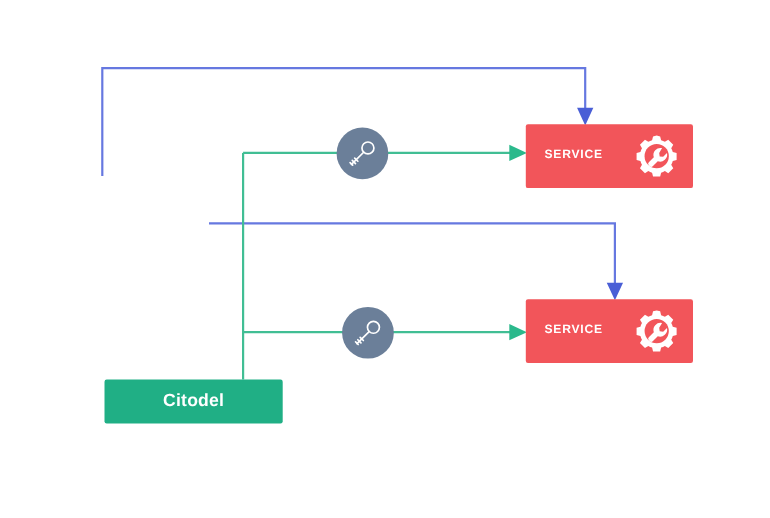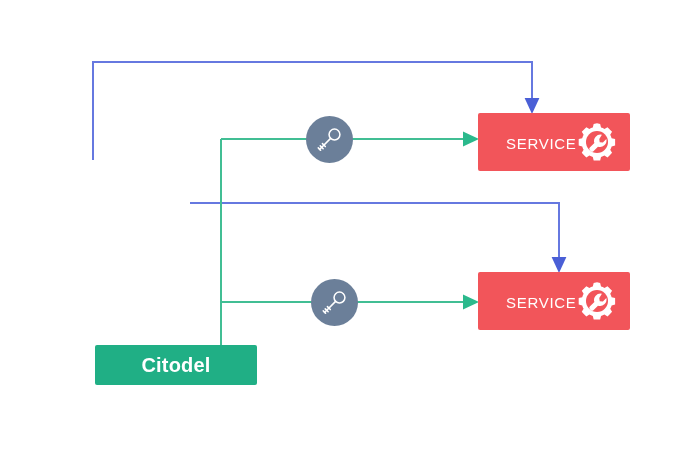--- a/index.html
+++ b/index.html
@@ -72,24 +72,24 @@
     position: absolute;
     width: 152px;
     height: 58px;
     background: #F2555A;
     border-radius: 2px;
   }
   .svc-top  { left: 478px; top: 113px; }
   .svc-bot  { left: 478px; top: 272px; }
   .svc-label {
     position: absolute;
-    left: 28px;
+    left: 17px;
     top: 22px;
-    font-size: 15px;
-    font-weight: normal;
+    font-size: 11px;
+    font-weight: bold;
     color: #ffffff;
     letter-spacing: 0.7px;
   }
   .svc-icon {
     position: absolute;
     right: 12px;
     top: 8px;
     width: 42px;
     height: 42px;
   }
@@ -106,21 +106,21 @@
   }
   .cit-label {
     position: absolute;
     left: 0;
     top: 0;
     width: 162px;
     height: 40px;
     display: flex;
     align-items: center;
     justify-content: center;
-    font-size: 20px;
+    font-size: 16px;
     font-weight: bold;
     color: #ffffff;
     letter-spacing: 0.2px;
   }
 
   
   .key-badge {
     position: absolute;
     width: 47px;
     height: 47px;

